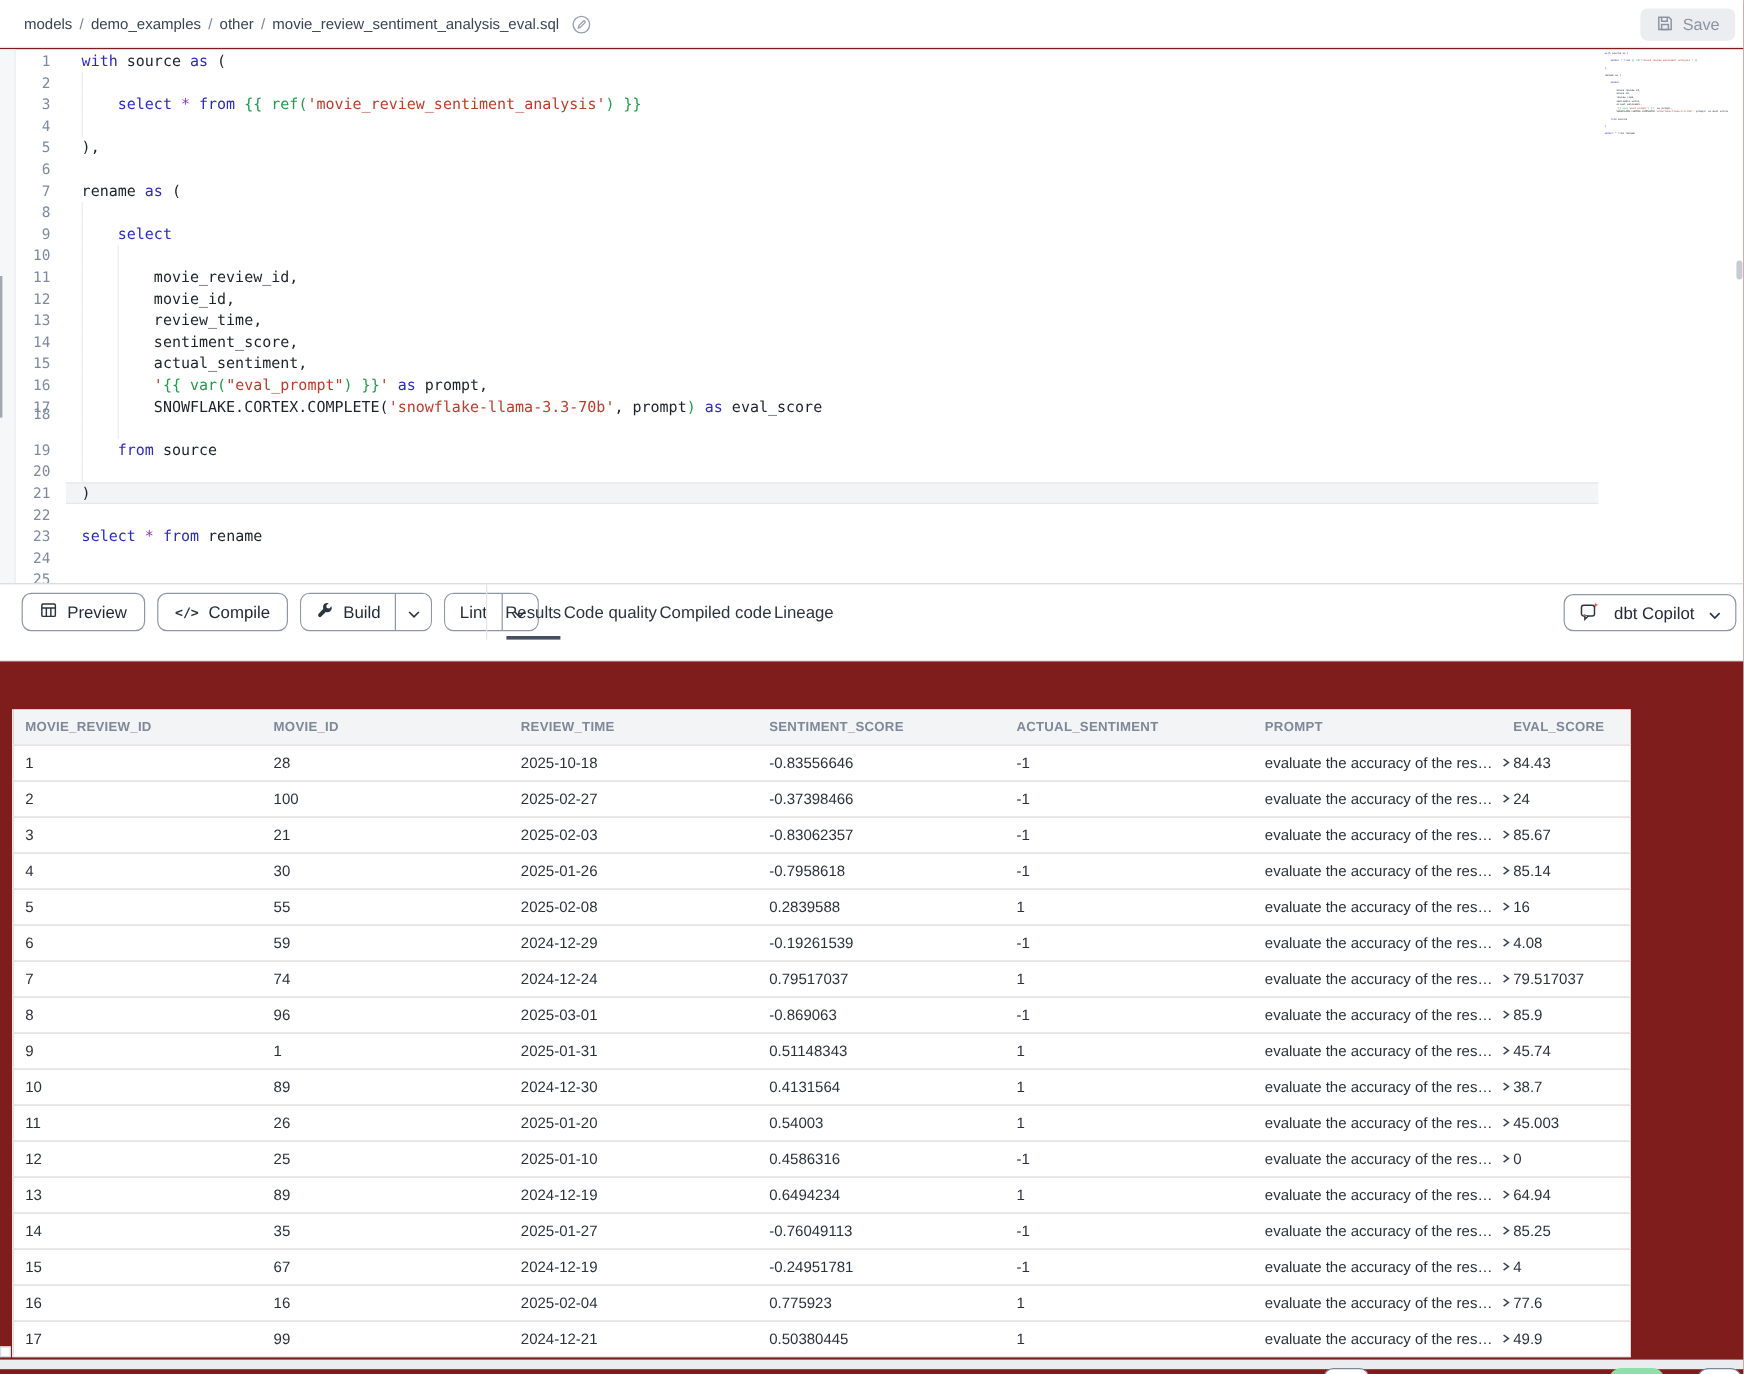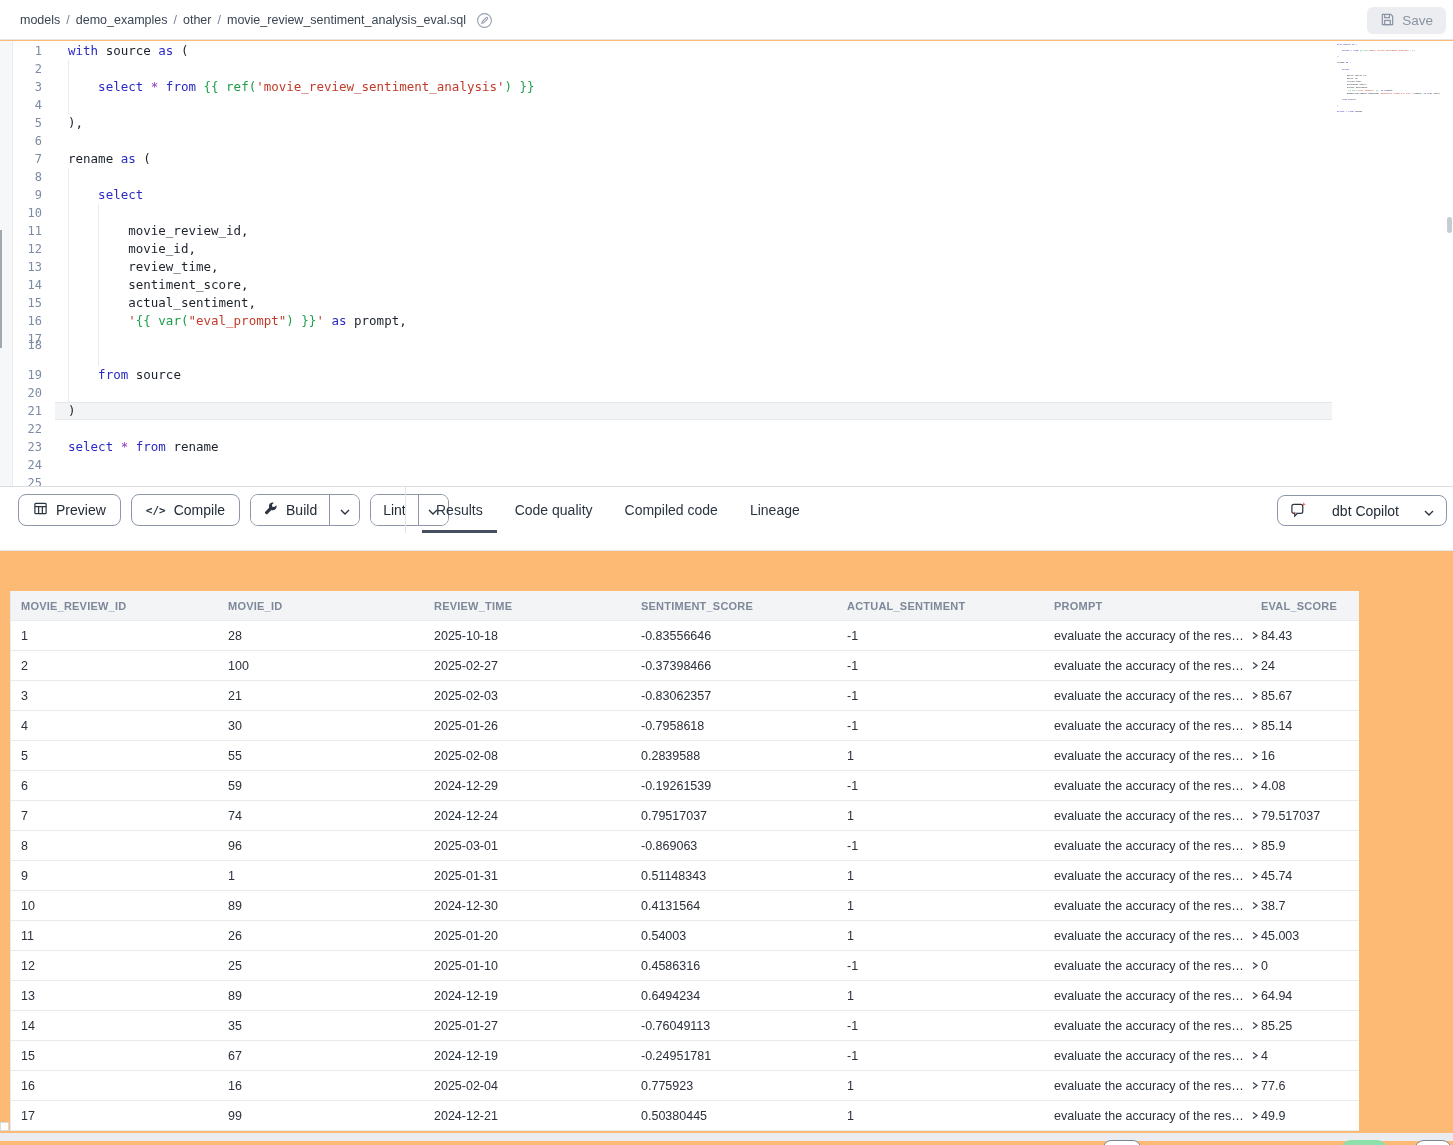--- a/index.html
+++ b/index.html
@@ -1,16 +1,16 @@
 <!DOCTYPE html>
 <html><head>
 <meta charset="utf-8">
 <style>
   html,body{margin:0;padding:0;background:#fff;}
-  .app{position:relative;width:1453px;height:1145px;background:#fdba74;overflow:hidden;
+  .app{position:relative;width:1453px;height:1145px;background:#7f1d1d;overflow:hidden;
        font-family:"Liberation Sans",sans-serif;color:#333f4f;}
 
   
   .topline{position:absolute;top:0;height:2px;background:#e0e2e9;}
 
   
   .topbar{position:absolute;left:0;top:0;width:100%;height:40px;background:#fff;
           border-bottom:1px solid #e4e6ea;box-sizing:border-box;}
   .breadcrumb{position:absolute;left:20px;top:0;height:40px;display:flex;align-items:center;
               font-size:12.5px;color:#3a4554;}
@@ -50,24 +50,24 @@
   .btn-group{display:inline-flex;height:32px;border:1px solid #8d97a8;border-radius:8px;
              overflow:hidden;box-sizing:border-box;background:#fff;}
   .btn-group .main{display:inline-flex;align-items:center;gap:8px;padding:0 12px;border:none;
                    background:#fff;font-size:14px;color:#232b36;cursor:pointer;
                    font-family:"Liberation Sans",sans-serif;}
   .btn-group .caret{display:inline-flex;align-items:center;justify-content:center;width:30px;
                     border:none;border-left:1px solid #8d97a8;background:#fff;cursor:pointer;}
   .code-ico{font-family:"DejaVu Sans Mono",monospace;font-size:11px;font-weight:bold;color:#2b3441;}
   .toolbar-divider{position:absolute;left:405px;top:0;width:1px;height:46px;background:#e2e4e8;}
   .tabs{position:absolute;left:420px;top:0;height:46px;display:flex;}
-  .tab{position:relative;height:100%;display:flex;align-items:center;padding:0 16px;font-size:14px;
+  .tab{position:relative;height:100%;display:flex;align-items:center;padding:0 1px;font-size:14px;
        color:#2b3441;cursor:pointer;}
   .tab.active::after{content:"";position:absolute;left:2px;right:2px;bottom:0;height:3px;background:#454f60;}
-  .copilot-btn{position:absolute;right:6px;top:8px;height:31px;display:flex;align-items:center;gap:25px;
+  .copilot-btn{position:absolute;right:6px;top:8px;height:31px;display:flex;align-items:center;gap:12px;
                padding:0 12px;background:#fff;border:1px solid #8d97a8;border-radius:8px;font-size:14px;
                color:#232b36;cursor:pointer;font-family:"Liberation Sans",sans-serif;box-sizing:border-box;}
 
   
   .statusrow{position:absolute;left:0;top:534px;width:100%;height:57px;background:#fff;}
   .status-left{position:absolute;left:17px;top:18px;font-size:13.5px;color:#2b3441;display:flex;
                align-items:center;}
   .status-sep{color:#c3c9d2;margin:0 9px;}
   .link{color:#0c7a8d;font-size:13.5px;cursor:pointer;}
   .change-link{margin-left:24px;}
@@ -203,20 +203,21 @@
       <div class="guide" style="left: 98px; top: 253px;"></div>
       <div class="lnum" style="top: 253px;">15</div>
       <div class="code-line" style="top: 253px;"><span class="pl">        actual_sentiment,</span></div>
       <div class="guide" style="left: 68px; top: 271px;"></div>
       <div class="guide" style="left: 98px; top: 271px;"></div>
       <div class="lnum" style="top: 271px;">16</div>
       <div class="code-line" style="top: 271px;"><span class="pl">        </span><span class="str">'</span><span class="jj">{{ var(</span><span class="str">"eval_prompt"</span><span class="jj">) }}</span><span class="str">'</span><span class="pl"> </span><span class="kw">as </span><span class="pl">prompt,</span></div>
       <div class="guide" style="left: 68px; top: 289px;"></div>
       <div class="guide" style="left: 98px; top: 289px;"></div>
       <div class="lnum" style="top: 289px;">17</div>
+      <div class="code-line" style="top: 289px;"><span class="pl">        SNOWFLAKE.CORTEX.COMPLETE(</span><span class="str">'snowflake-llama-3.3-70b'</span><span class="pl">, prompt</span><span class="jj">)</span><span class="pl"> </span><span class="kw">as </span><span class="pl">eval_score</span></div>
       <div class="guide" style="left: 68px; top: 307px;"></div>
       <div class="guide" style="left: 98px; top: 307px;"></div>
       <div class="lnum" style="top: 295px;">18</div>
       <div class="guide" style="left: 68px; top: 325px;"></div>
       <div class="lnum" style="top: 325px;">19</div>
       <div class="code-line" style="top: 325px;"><span class="pl">    </span><span class="kw">from </span><span class="pl">source</span></div>
       <div class="guide" style="left: 68px; top: 343px;"></div>
       <div class="lnum" style="top: 343px;">20</div>
       <div class="lnum" style="top: 361px;">21</div>
       <div class="code-line" style="top: 361px;"><span class="pl">)</span></div>

